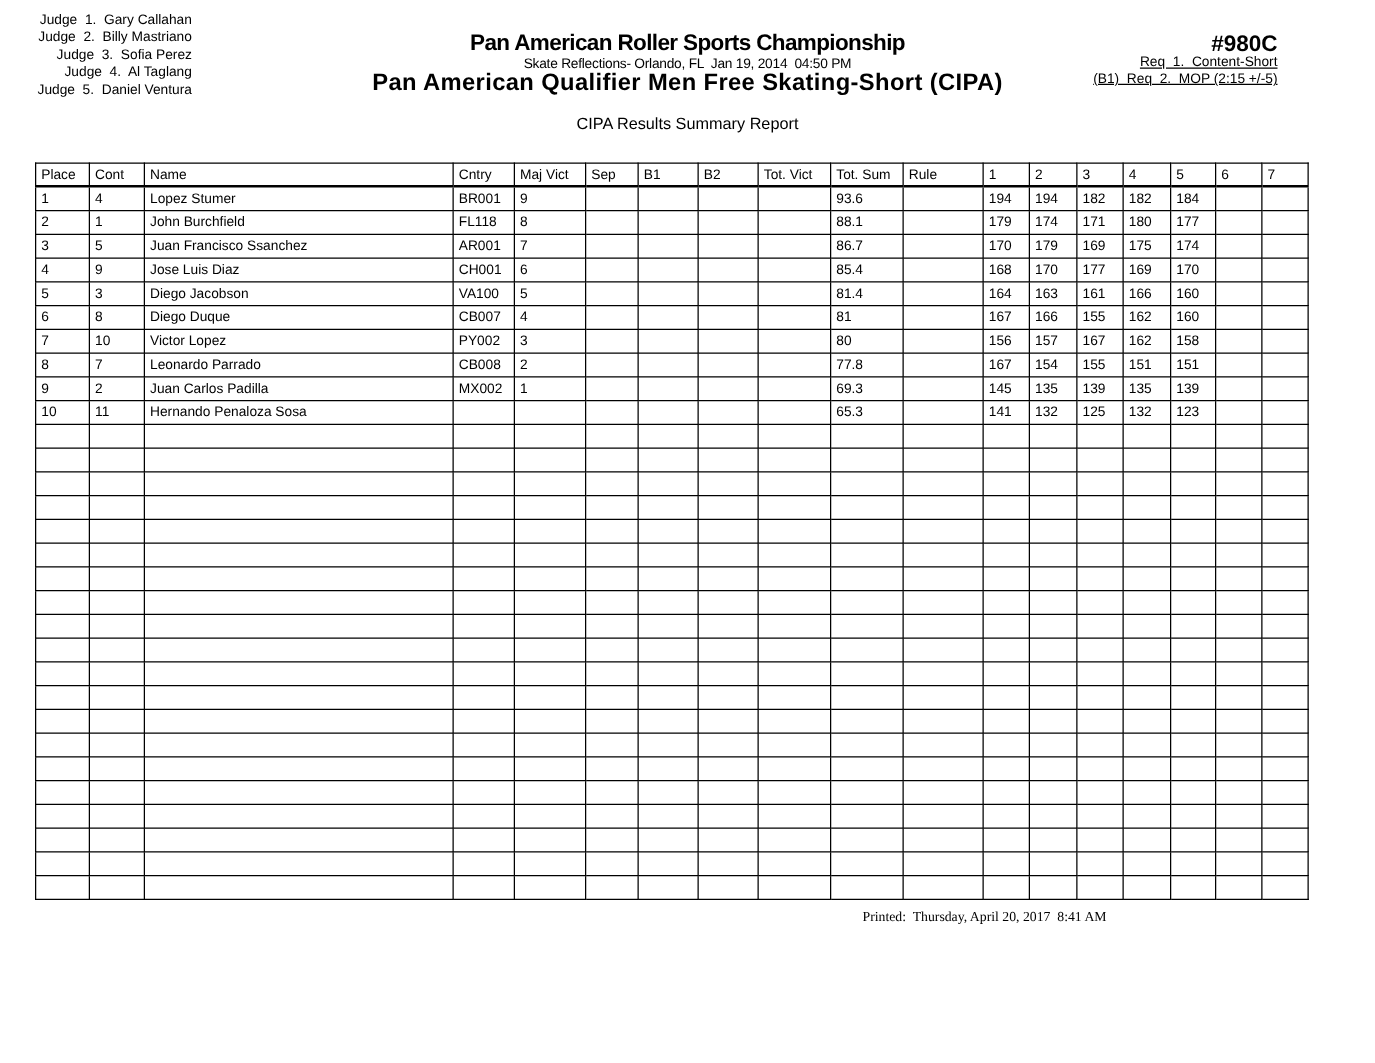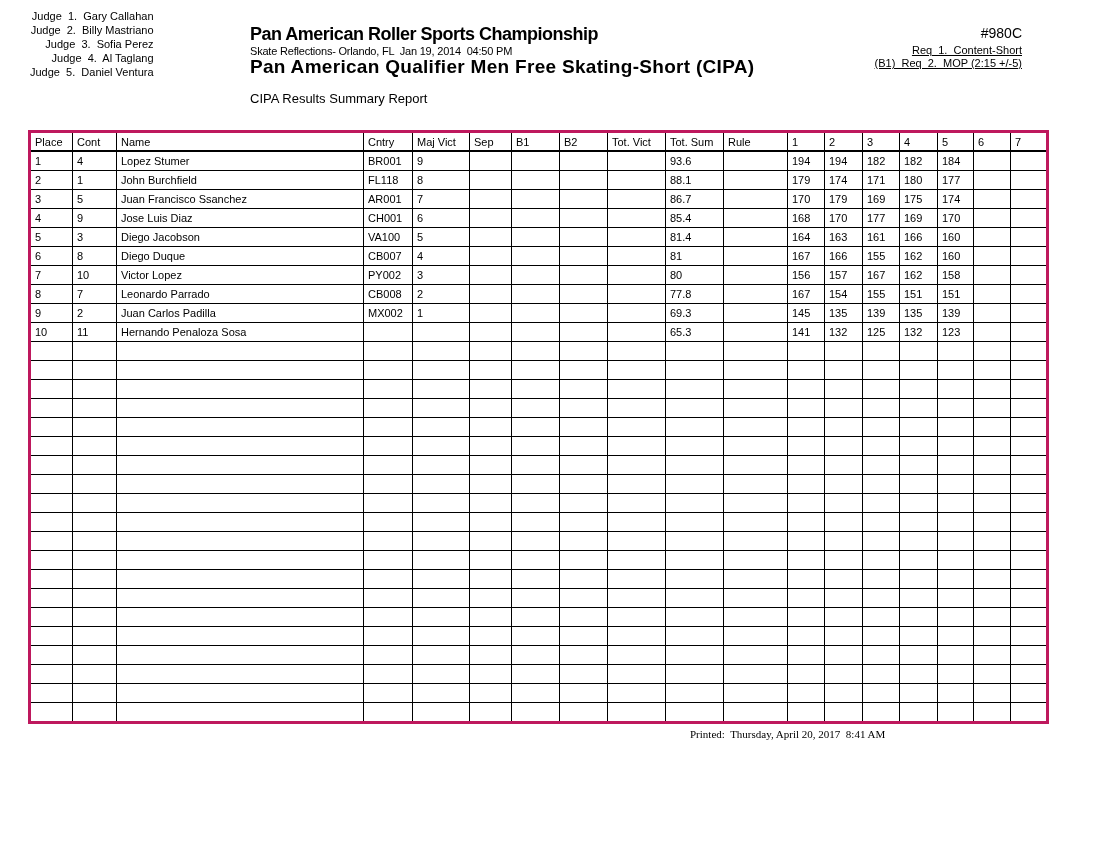--- a/index.html
+++ b/index.html
@@ -1,30 +1,30 @@
 <!DOCTYPE html>
 <html><head>
 <meta charset="utf-8">
 <style>
   html, body { margin:0; padding:0; background:#ffffff; }
   body { width:1100px; height:850px; position:relative; overflow:hidden;
          font-family:"Liberation Sans", sans-serif; color:#000; }
   .judges { position:absolute; left:30px; top:9px; font-size:11px; line-height:14px; }
   .judges .jl { white-space:pre;text-align:right; }
-  .center { position:absolute; left:250px; width:600px; }
+  .center { position:absolute; left:250px; width:600px; text-align:center; }
   .t1 { top:24px; font-size:18px; font-weight:bold; letter-spacing:-0.5px; }
   .t2 { top:45px; font-size:11px; letter-spacing:-0.2px; }
   .t3 { top:56px; font-size:19px; font-weight:bold; letter-spacing:0.3px; }
   .t4 { top:91px; font-size:13px; }
-  .event { position:absolute; right:78px; top:25px; font-size:14px; font-weight:normal; }
+  .event { position:absolute; right:78px; top:25px; font-size:18px; font-weight:bold; }
   .reqs { position:absolute; right:78px; top:44px; font-size:11px; line-height:13px; text-align:right; white-space:pre;text-decoration:underline; }
   table.grid { position:absolute; left:28px; top:130px; border-collapse:collapse; table-layout:fixed; font-size:11px; }
   table.grid td, table.grid th { border:1px solid #000; height:18px; padding:0 0 0 4px; font-weight:normal; text-align:left; white-space:nowrap; overflow:hidden; }
   table.grid th { height:17px; border-bottom:2px solid #000; }
-  table.grid { border:3px solid #be185d; }
+  table.grid { border:1px solid #be185d; }
   td.c, th.c { text-align:center; padding:0; }
   td.ind { padding-left:10px; }
   .printed { position:absolute; left:690px; top:728px; font-size:11px;font-family:Liberation Serif, serif; }
 </style>
 </head>
 <body>
 
 <div class="judges">
   <div class="jl">Judge  1.  Gary Callahan</div>
   <div class="jl">Judge  2.  Billy Mastriano</div>

